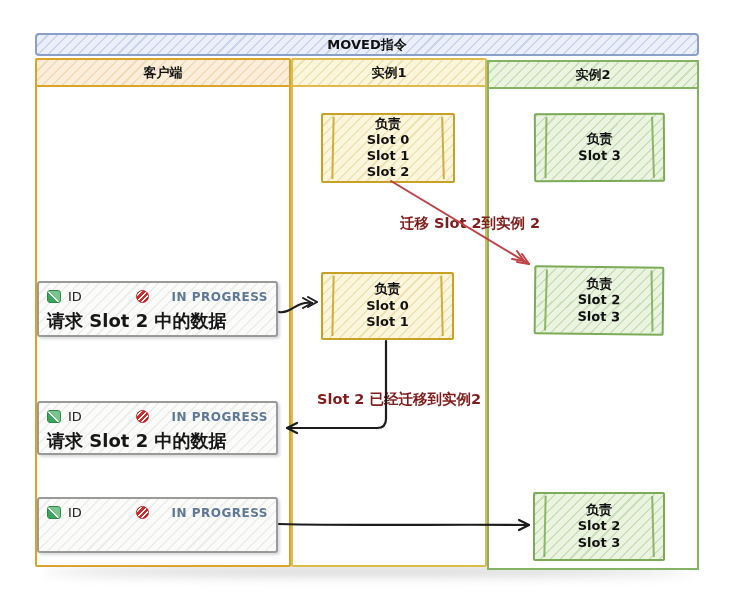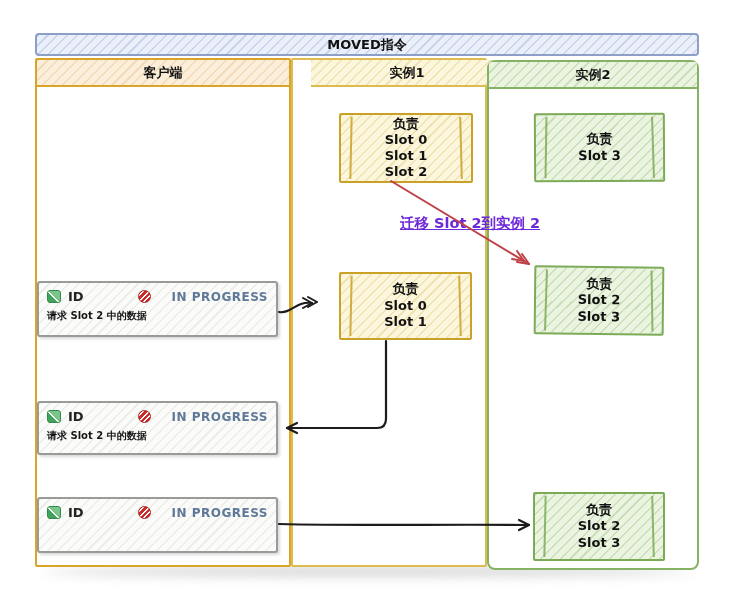--- a/index.html
+++ b/index.html
@@ -3,34 +3,34 @@
 <meta charset="utf-8">
 <style>
   * { margin:0; padding:0; box-sizing:border-box; }
   html,body { width:732px; height:599px; background:#ffffff; overflow:hidden;
     font-family:"DejaVu Sans","Liberation Sans",sans-serif; }
   .stage { position:relative; width:732px; height:599px; }
 
   
   .hatch-blue   { background:#eaeffa; background-image:repeating-linear-gradient(135deg, rgba(120,145,195,.28) 0 1.5px, transparent 1.5px 7px); }
   .hatch-peach  { background:#fbeedb; background-image:repeating-linear-gradient(135deg, rgba(220,160,80,.25) 0 1.5px, transparent 1.5px 7px); }
-  .hatch-yellow { background:#fcf6dd; background-image:repeating-linear-gradient(135deg, rgba(210,178,70,.28) 0 1.5px, transparent 1.5px 7px);margin-left:18px; }
+  .hatch-yellow { background:#fcf6dd; background-image:repeating-linear-gradient(135deg, rgba(210,178,70,.28) 0 1.5px, transparent 1.5px 7px); }
   .hatch-green  { background:#ebf4e1; background-image:repeating-linear-gradient(135deg, rgba(130,175,95,.30) 0 1.5px, transparent 1.5px 7px); }
   .hatch-gray   { background:#fbfbfa; background-image:repeating-linear-gradient(135deg, rgba(140,140,140,.13) 0 1.5px, transparent 1.5px 7px); }
 
   
   .title-bar { position:absolute; left:35px; top:33px; width:664px; height:23px;
     border:2px solid #8b9fc9; border-radius:4px; text-align:center;
     font-size:13px; font-weight:bold; color:#111; line-height:20px; }
 
   
   .lane { position:absolute; background:#fff; }
   .lane-client { left:35px;  top:58px; width:256px; height:509px; border:2px solid #d9a427; border-radius:2px; }
   .lane-inst1  { left:291px; top:58px; width:196px; height:509px; border:2px solid #debb4e; border-radius:2px; }
-  .lane-inst2  { left:487px; top:60px; width:212px; height:510px; border:2px solid #86b363; border-radius:8px; }
+  .lane-inst2  { left:487px; top:60px; width:212px; height:510px; border:2px solid #86b363; border-radius:0; }
   .lane-header { width:100%; height:27px; line-height:26px; text-align:center;
     font-size:13px; font-weight:bold; color:#111; }
   .lane-client .lane-header { border-bottom:2px solid #d9a427; }
   .lane-inst1  .lane-header { border-bottom:2px solid #debb4e; }
   .lane-inst2  .lane-header { border-bottom:2px solid #86b363; }
 
   
   .node { position:absolute; display:flex; flex-direction:column; justify-content:center;
     align-items:center; text-align:center; font-size:13px; font-weight:600; color:#111;
     line-height:16.5px; border-radius:2px; }
@@ -50,29 +50,29 @@
   
   .card { position:absolute; left:37px; width:241px; height:56px;
     border:2px solid #9a9a9a; border-radius:3px; box-shadow:2px 2px 3px rgba(0,0,0,.15); }
   .card-1 { top:281px; }
   .card-2 { top:401px; height:54px; }
   .card-3 { top:497px; }
   .card-row1 { display:flex; align-items:center; padding:6px 8px 0 8px; }
   .task-icon { width:14px; height:13px; border-radius:3px; flex:0 0 auto;
     background:linear-gradient(45deg,#3fa45b 0 40%,#ffffff 40% 52%,#79c58c 52% 100%);
     border:1px solid #2f8a4a; }
-  .id-label { margin-left:7px; font-size:13px; font-weight:700; color:#222; }
+  .id-label { margin-left:7px; font-size:13px; font-weight:400; color:#222; }
   .blocked-icon { width:13px; height:13px; border-radius:50%; margin-left:54px; flex:0 0 auto;
     background:repeating-linear-gradient(135deg,#c92a2a 0 2.5px,#ffffff 2.5px 4px);
     border:1px solid #b02020; }
   .status { margin-left:auto; font-size:12px; letter-spacing:.5px; color:#5f7898; white-space:nowrap;font-weight:bold; }
-  .card-row2 { padding:5px 8px 0 8px; font-size:10px; font-weight:600; color:#161616; white-space:nowrap; }
+  .card-row2 { padding:5px 8px 0 8px; font-size:18px; font-weight:600; color:#161616; white-space:nowrap; }
 
   
-  .flow-label { position:absolute; font-size:14.5px; font-weight:600; color:#6d28d9; white-space:nowrap;text-decoration:underline; }
+  .flow-label { position:absolute; font-size:14.5px; font-weight:600; color:#7f1d1d; white-space:nowrap; }
   .label-migrate { left:400px; top:214px; }
   .label-moved   { left:317px; top:390px; }
 
   
   svg.arrows { position:absolute; left:0; top:0; width:732px; height:599px; pointer-events:none; }
 
   
   .floor-shadow { position:absolute; left:45px; top:568px; width:645px; height:7px;
     background:#8a8a8a; opacity:.5; filter:blur(6px); border-radius:50%; }
 </style>
@@ -144,20 +144,21 @@
   <div class="card hatch-gray card-3">
     <div class="card-row1">
       <span class="task-icon"></span>
       <span class="id-label">ID</span>
       <span class="blocked-icon"></span>
       <span class="status">IN PROGRESS</span>
     </div>
   </div>
 
   <div class="flow-label label-migrate">迁移 Slot 2到实例 2</div>
+  <div class="flow-label label-moved">Slot 2 已经迁移到实例2</div>
 
   <svg class="arrows" viewBox="0 0 732 599">
 
     <g stroke="#1c1c1c" stroke-width="2" fill="none" stroke-linecap="round">
       <path d="M279 312 C 292 314, 295 301, 312 303"></path>
       <path d="M312 303 l-9 -5 M312 303 l-9 5"></path>
       <path d="M317 302 l-9 -5 M317 302 l-9 5"></path>
     </g>
 
     <g stroke="#bf4146" stroke-width="2" fill="none" stroke-linecap="round">

